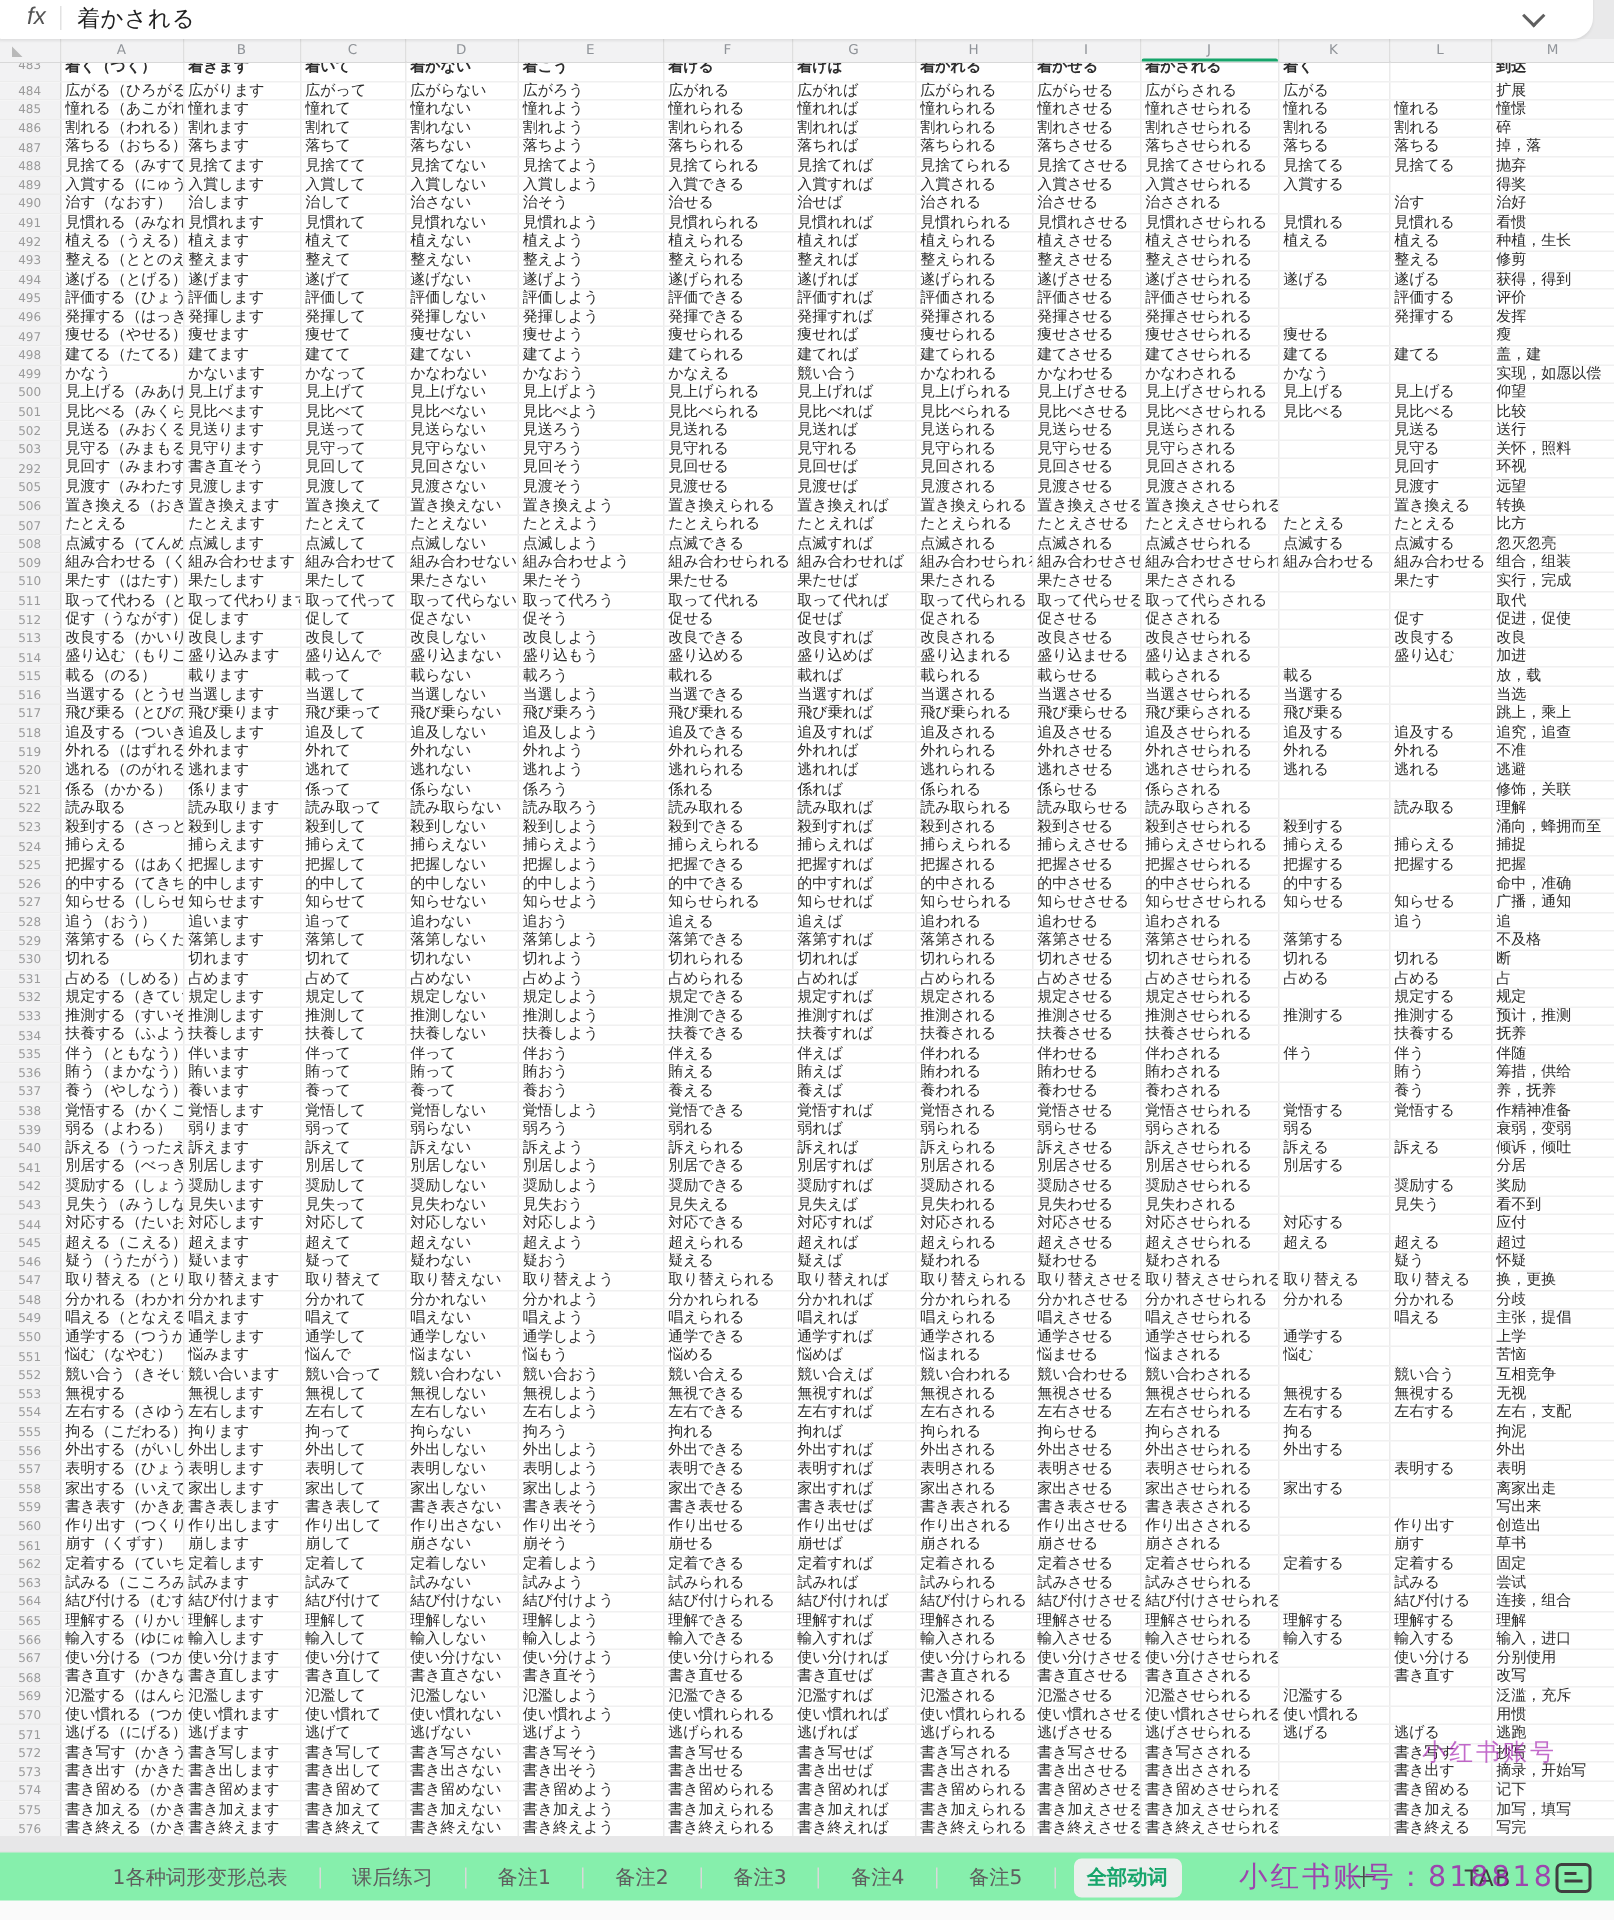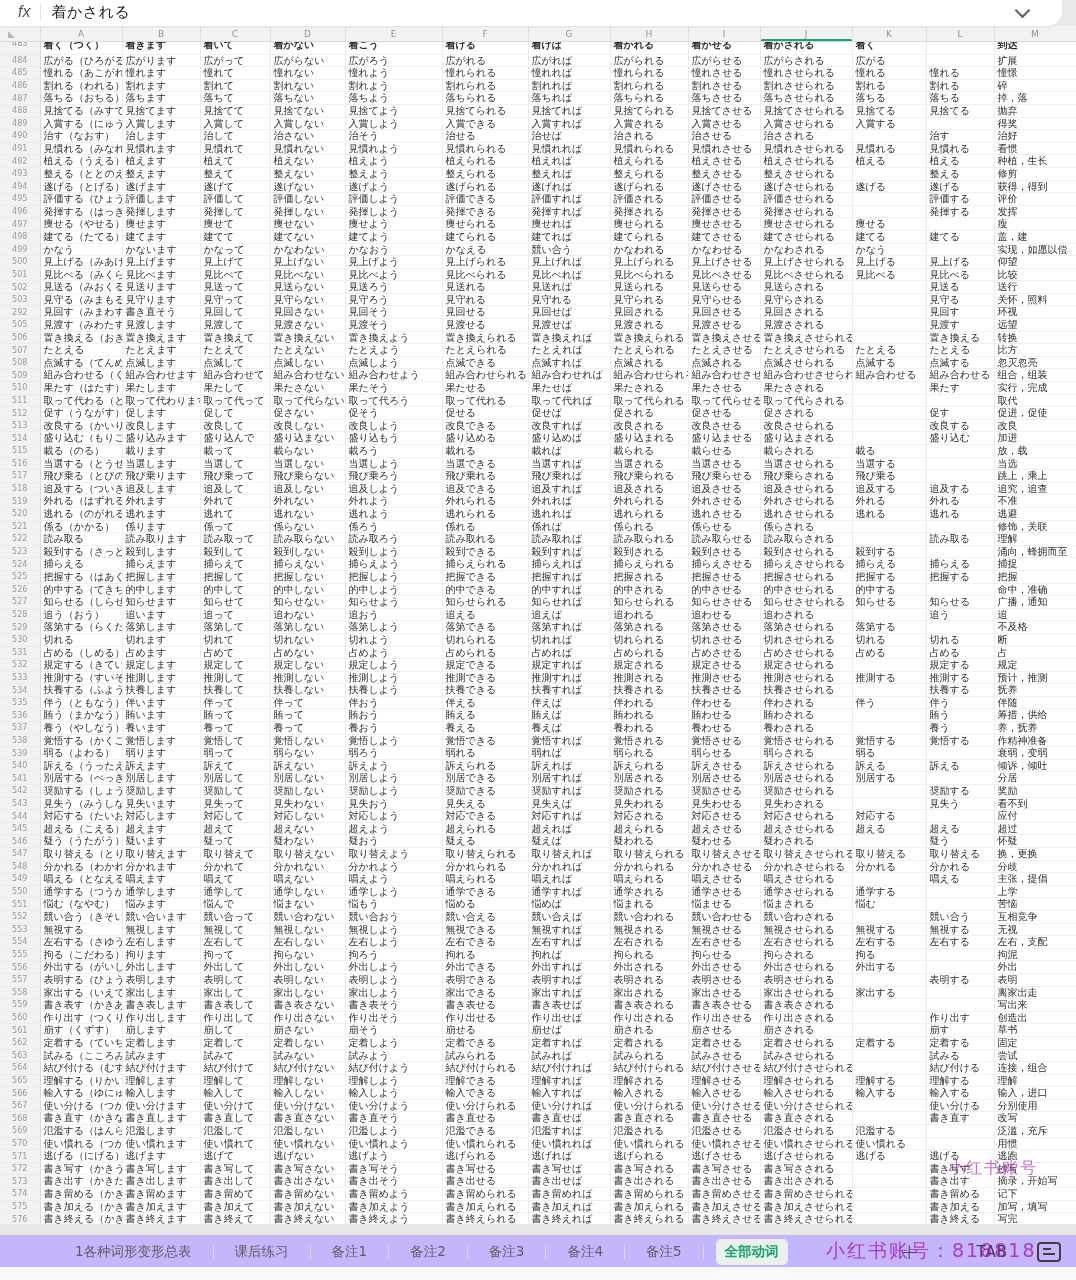--- a/index.html
+++ b/index.html
@@ -54,21 +54,21 @@
     border-right:1px solid #ebebeb;border-bottom:1px solid #f0f0f0;
     background:#fff;padding-left:3px;vertical-align:middle;
   }
   td:last-child{border-right:none;}
   tr.clip-top td, tr.clip-top th{height:5px;line-height:5px;margin-left:43px;}
   tr.clip-top td span{display:inline-block;line-height:11.6px;transform:translateY(-3px);font-weight:bold;}
   tr.clip-top th span{display:inline-block;transform:translateY(-4px);}
   
   .bottom-gap{position:absolute;left:0;top:1224px;width:1076px;height:10px;background:#e7e7e8;}
   .tab-bar{
-    position:absolute;left:0;top:1234px;width:1076px;height:33px;background:#c4b5fd;
+    position:absolute;left:0;top:1234px;width:1076px;height:33px;background:#86efac;
     display:flex;align-items:center;border-top:1px solid #e3e3e3;
   }
   .tab{font-size:13.5px;color:#5e5e5e;padding:4px 9px;border-radius:5px;flex:0 0 auto;}
   .tab.active{color:var(--accent);background:#ebefed;font-weight:bold;}
   .tab-sep{width:1px;height:14px;background:#d9d9d9;margin:0 12px;flex:0 0 auto;}
   .tab-actions{margin-left:auto;display:flex;align-items:center;}
   .add-sheet-button{font-size:22px;color:#4a4a4a;font-weight:300;margin-right:58px;}
   .tab-key-button{font-size:15px;color:#3f3f3f;letter-spacing:1px;margin-right:28px;text-align:right;}
   .sheet-switcher-icon{margin-right:14px;display:block;}
   .bottom-strip{position:absolute;left:0;top:1267px;width:1076px;height:13px;background:#fafafa;}

